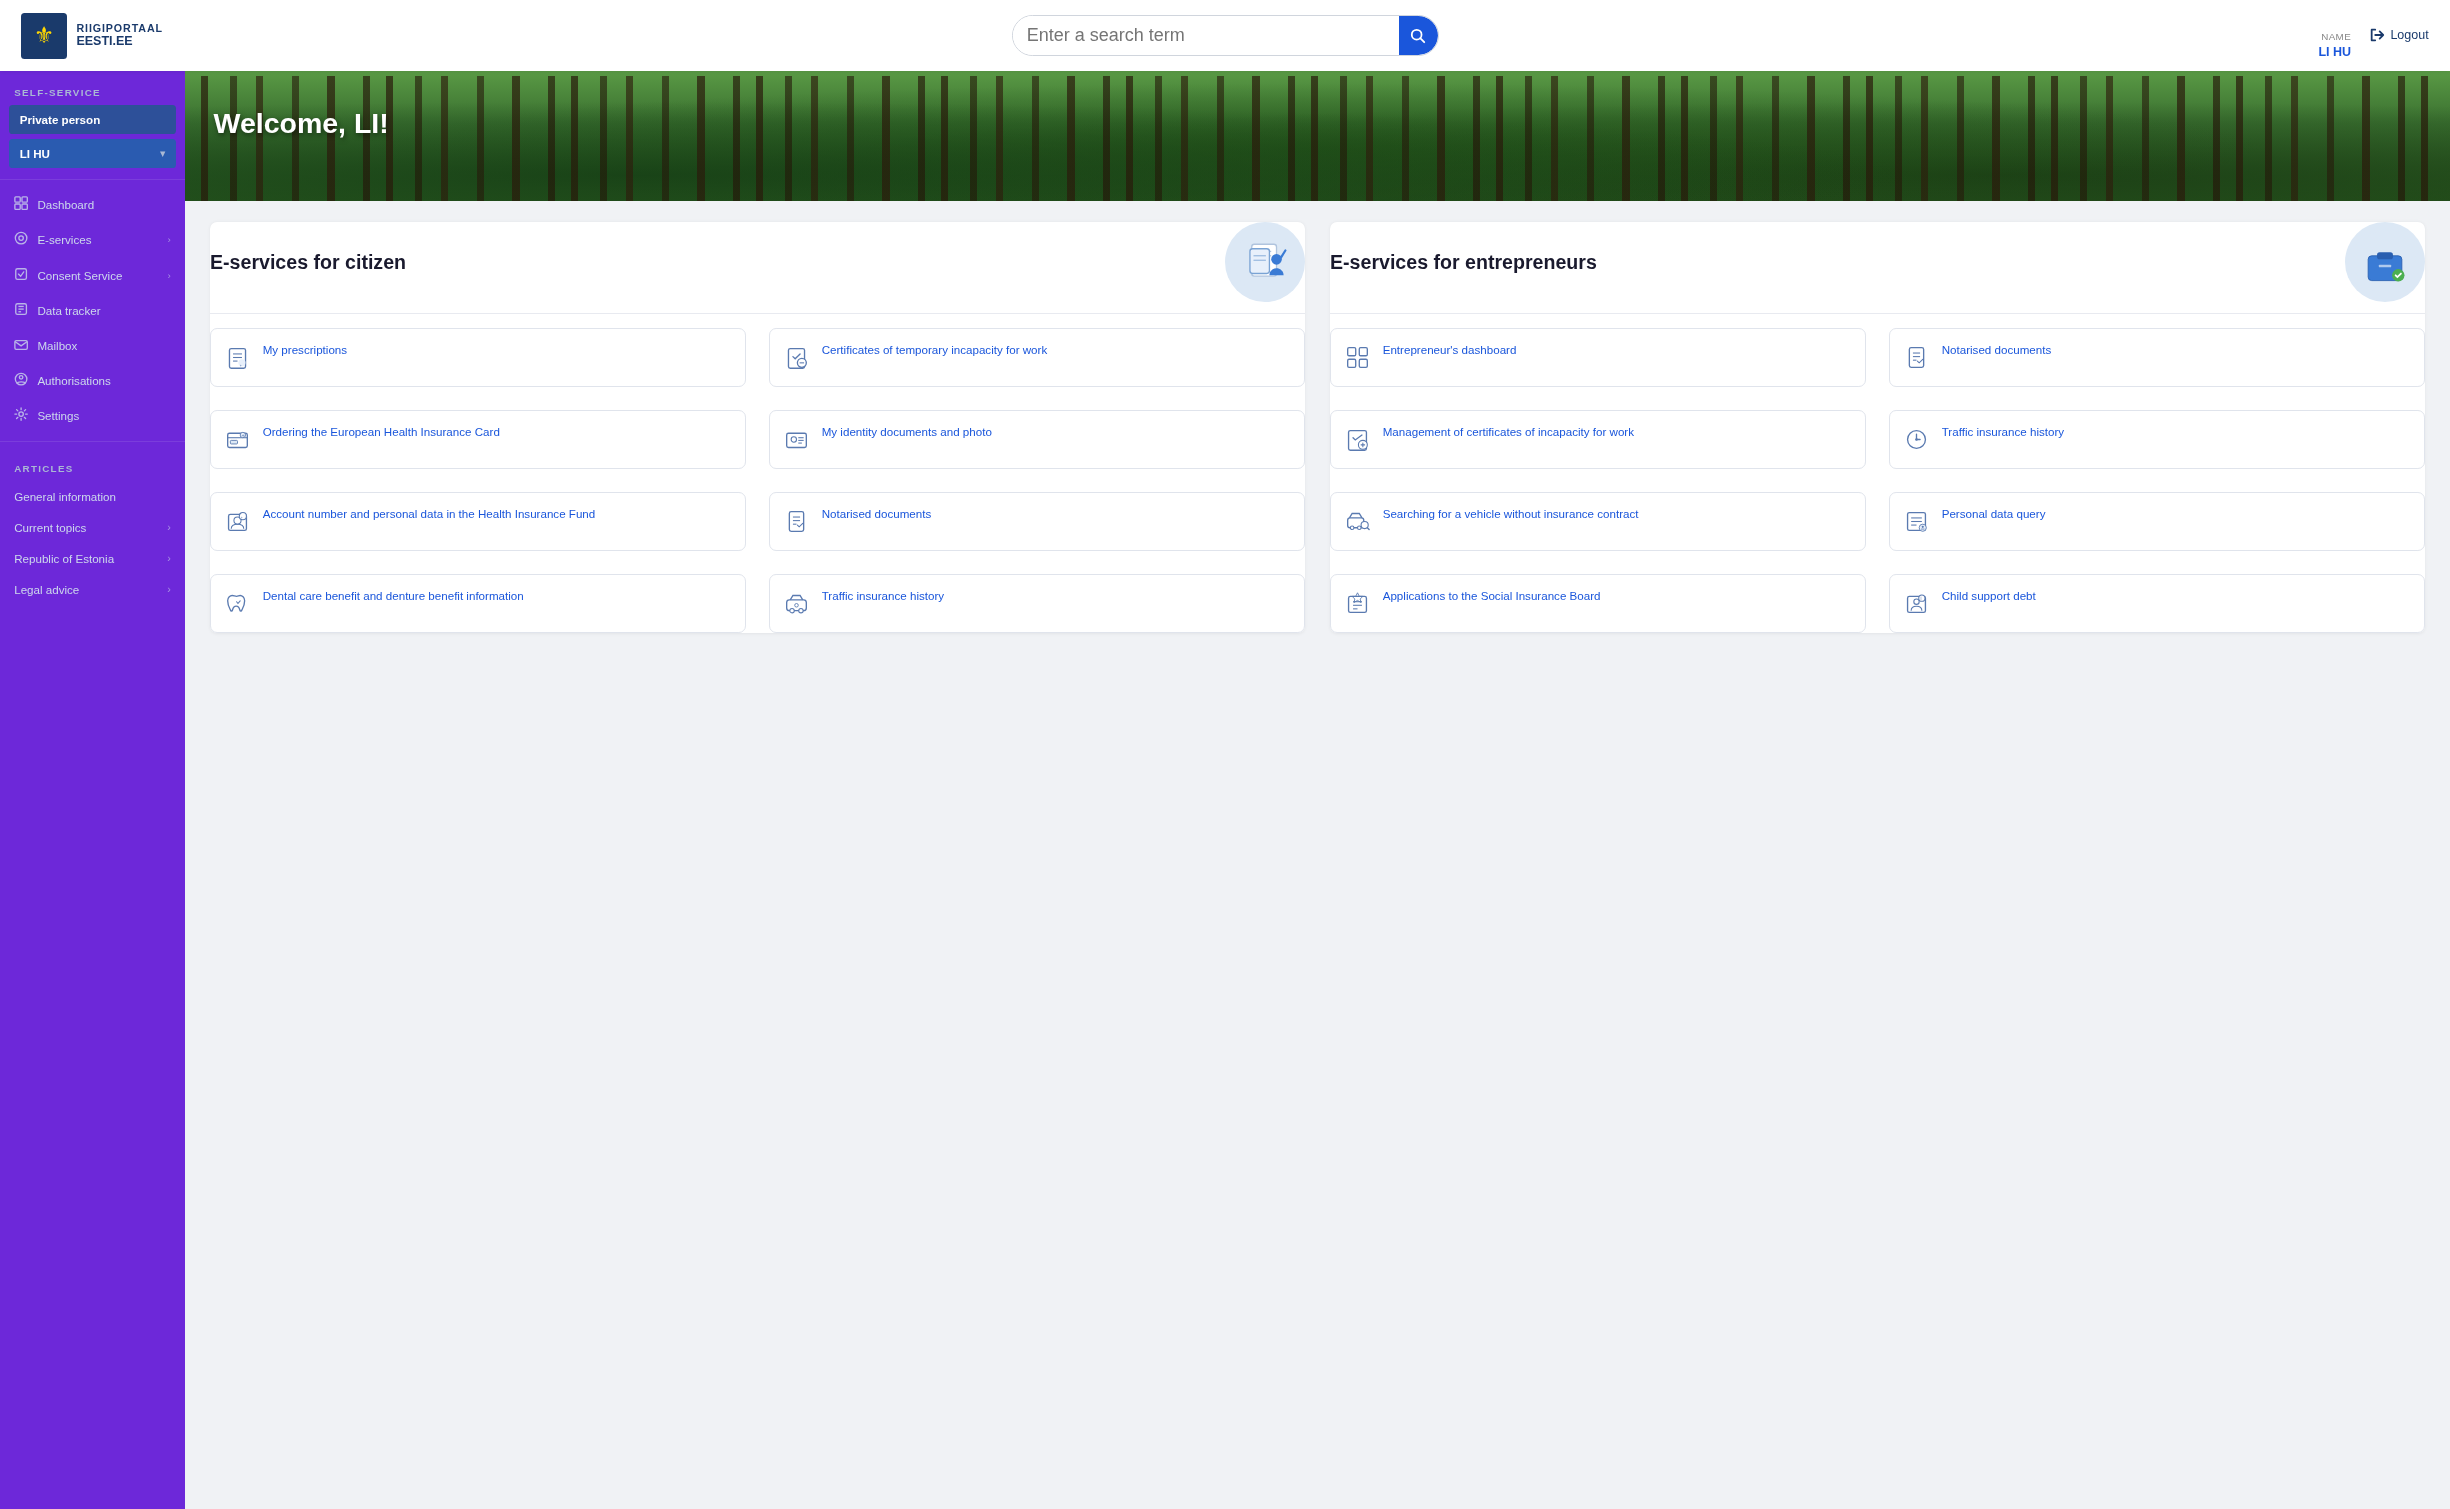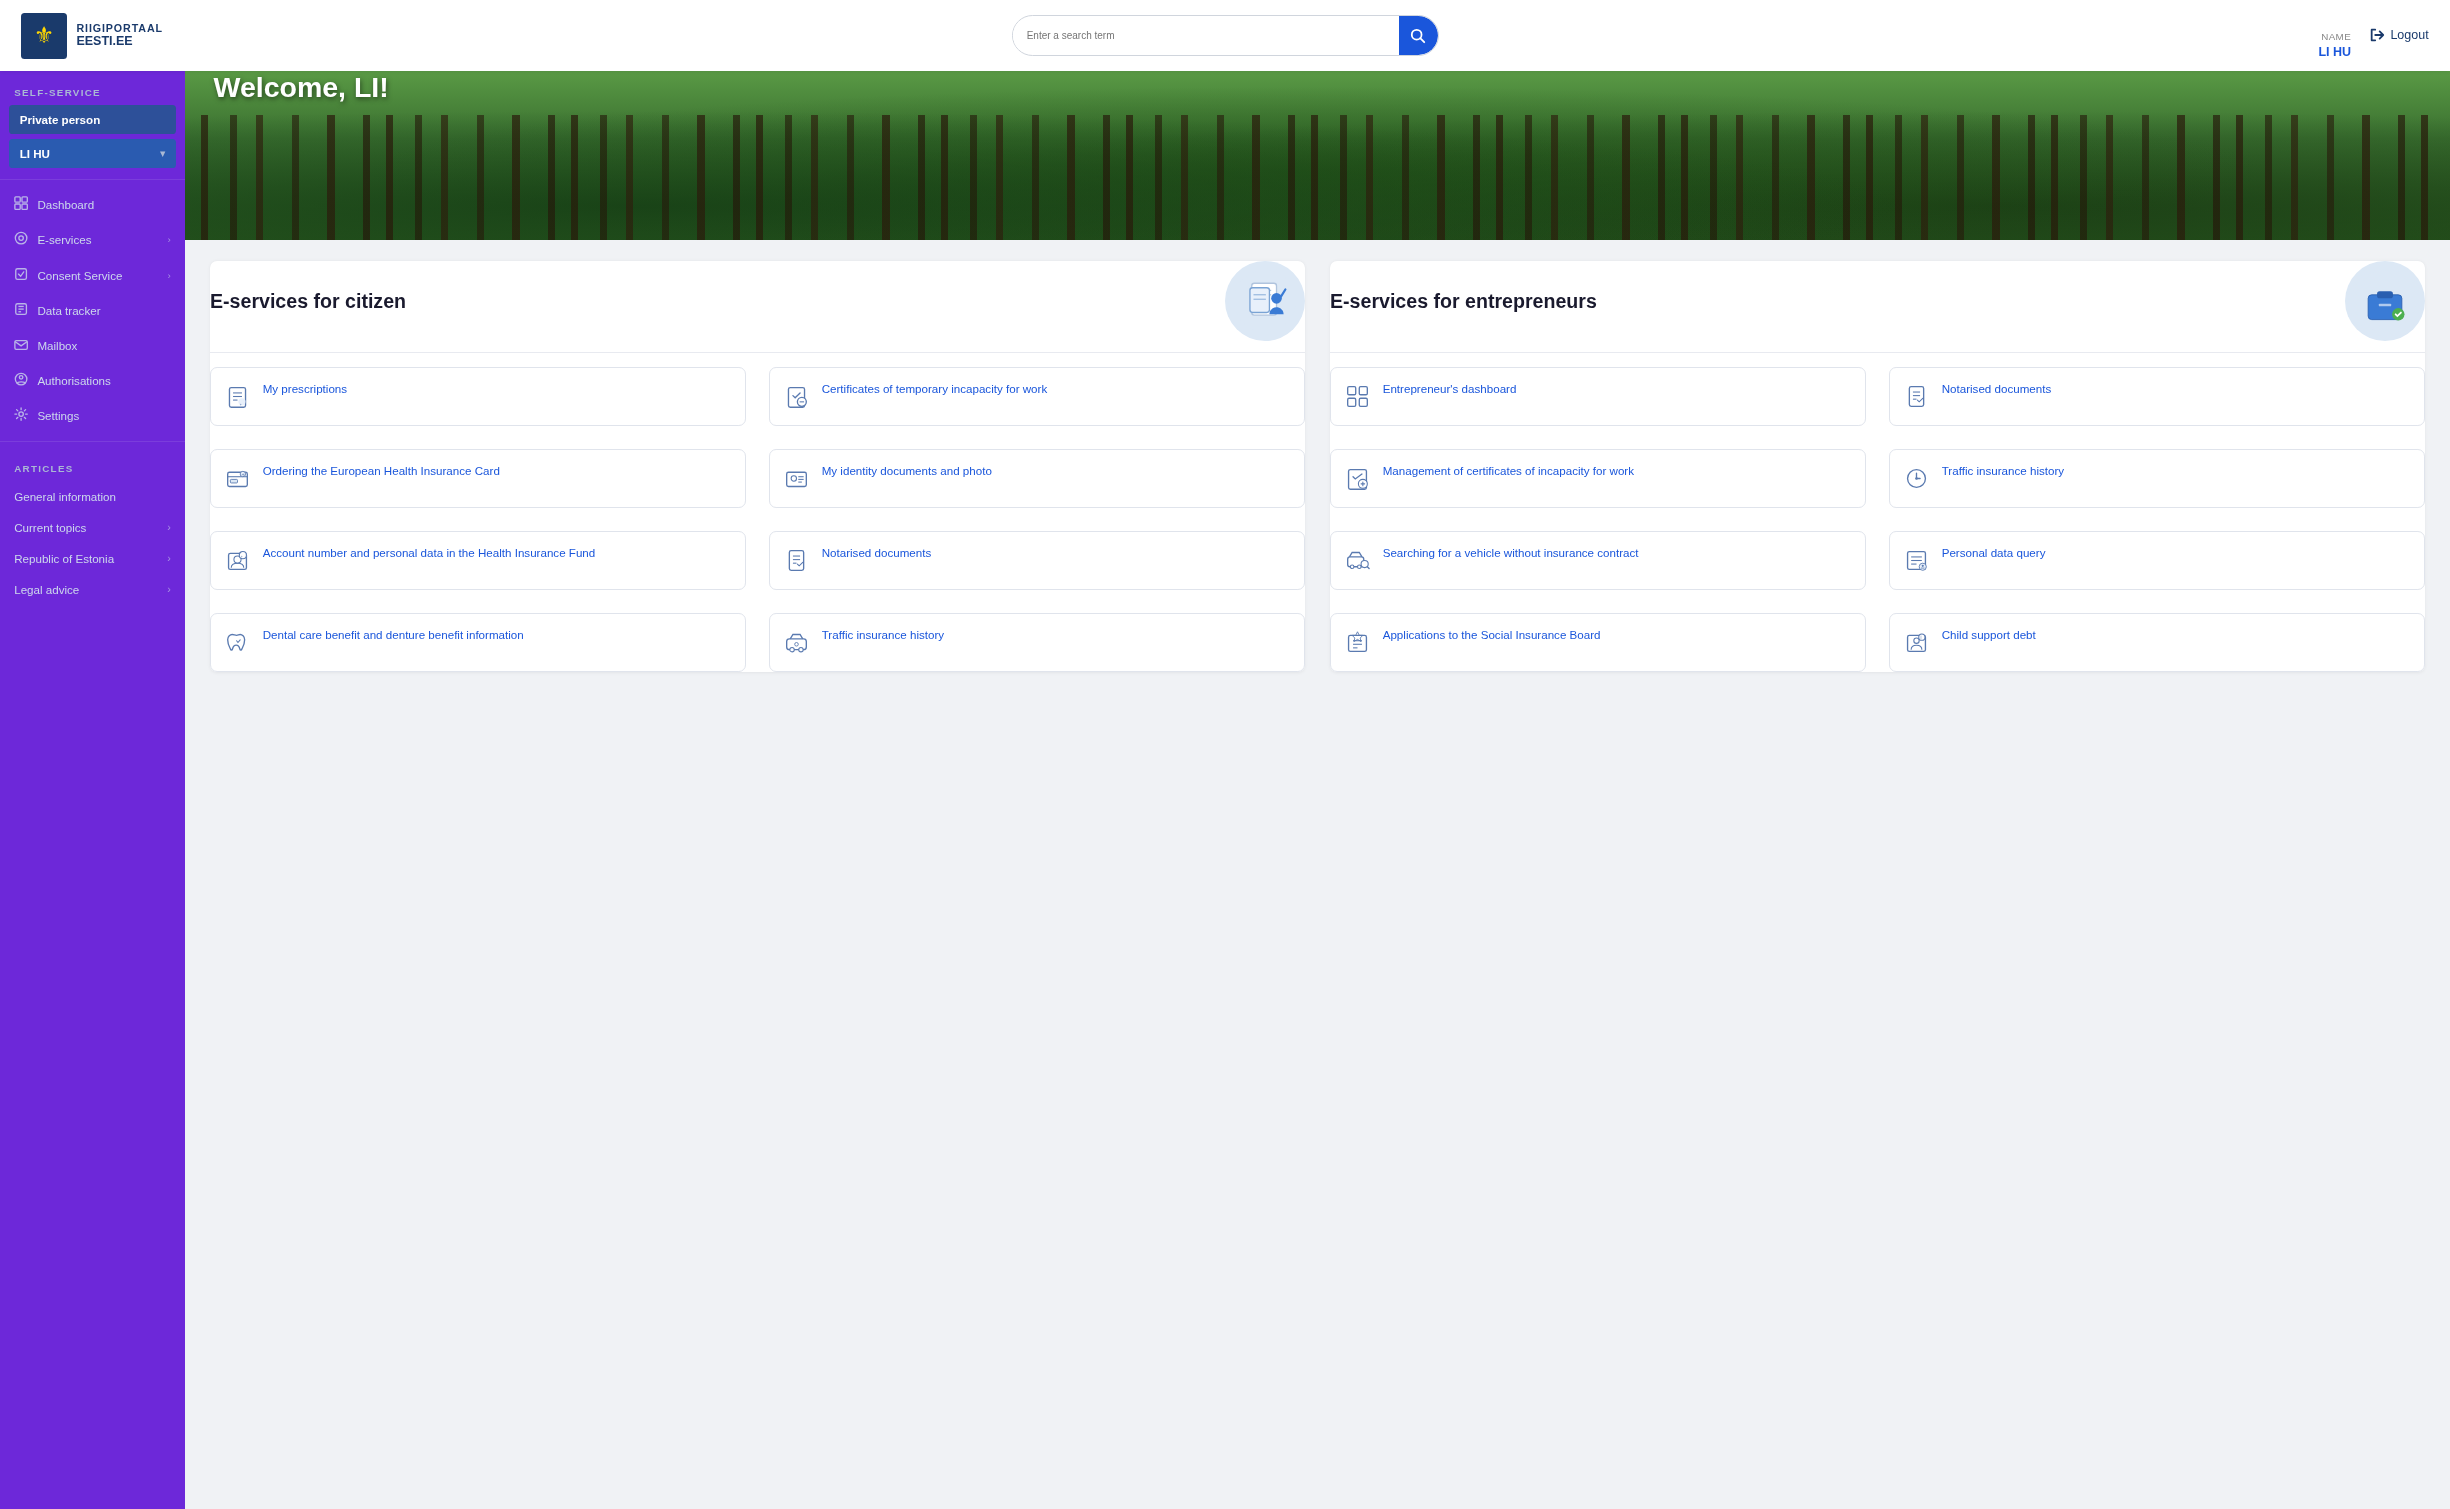--- a/index.html
+++ b/index.html
@@ -40,21 +40,21 @@
       border: 1.8px solid #d0d5dd;
       border-radius: 21.4px;
       overflow: hidden;
       width: 427px;
       background: #fff;
     }
     .search-box input {
       border: none;
       outline: none;
       padding: 9px 14.2px;
-      font-size: 10px;
+      font-size: 18px;
       flex: 1;
       color: #8b5cf6;
     }
     .search-btn {
       background: #1a56db;
       border: none;
       width: 39px;
       height: 39px;
       display: flex;
       align-items: center;
@@ -164,25 +164,25 @@
 
     
     .main-content {
       flex: 1;
       overflow-y: auto;
     }
 
     
     .hero {
       width: 100%;
-      height: 169px;
+      height: 130px;
       background: linear-gradient(135deg, #2d6a2d 0%, #4a8a3a 30%, #3d7a30 60%, #2a5a25 100%);
       position: relative;
       display: flex;
-      align-items: flex-start;
+      align-items: center;
       overflow: hidden;
     }
     .hero-forest {
       position: absolute;
       inset: 0;
       background:
         radial-gradient(ellipse at 20% 80%, rgba(20,60,20,0.8) 0%, transparent 50%),
         radial-gradient(ellipse at 50% 60%, rgba(30,80,20,0.6) 0%, transparent 60%),
         radial-gradient(ellipse at 80% 80%, rgba(20,50,15,0.7) 0%, transparent 50%),
         linear-gradient(180deg, #5a9a45 0%, #3a7030 40%, #2a5a20 100%);

